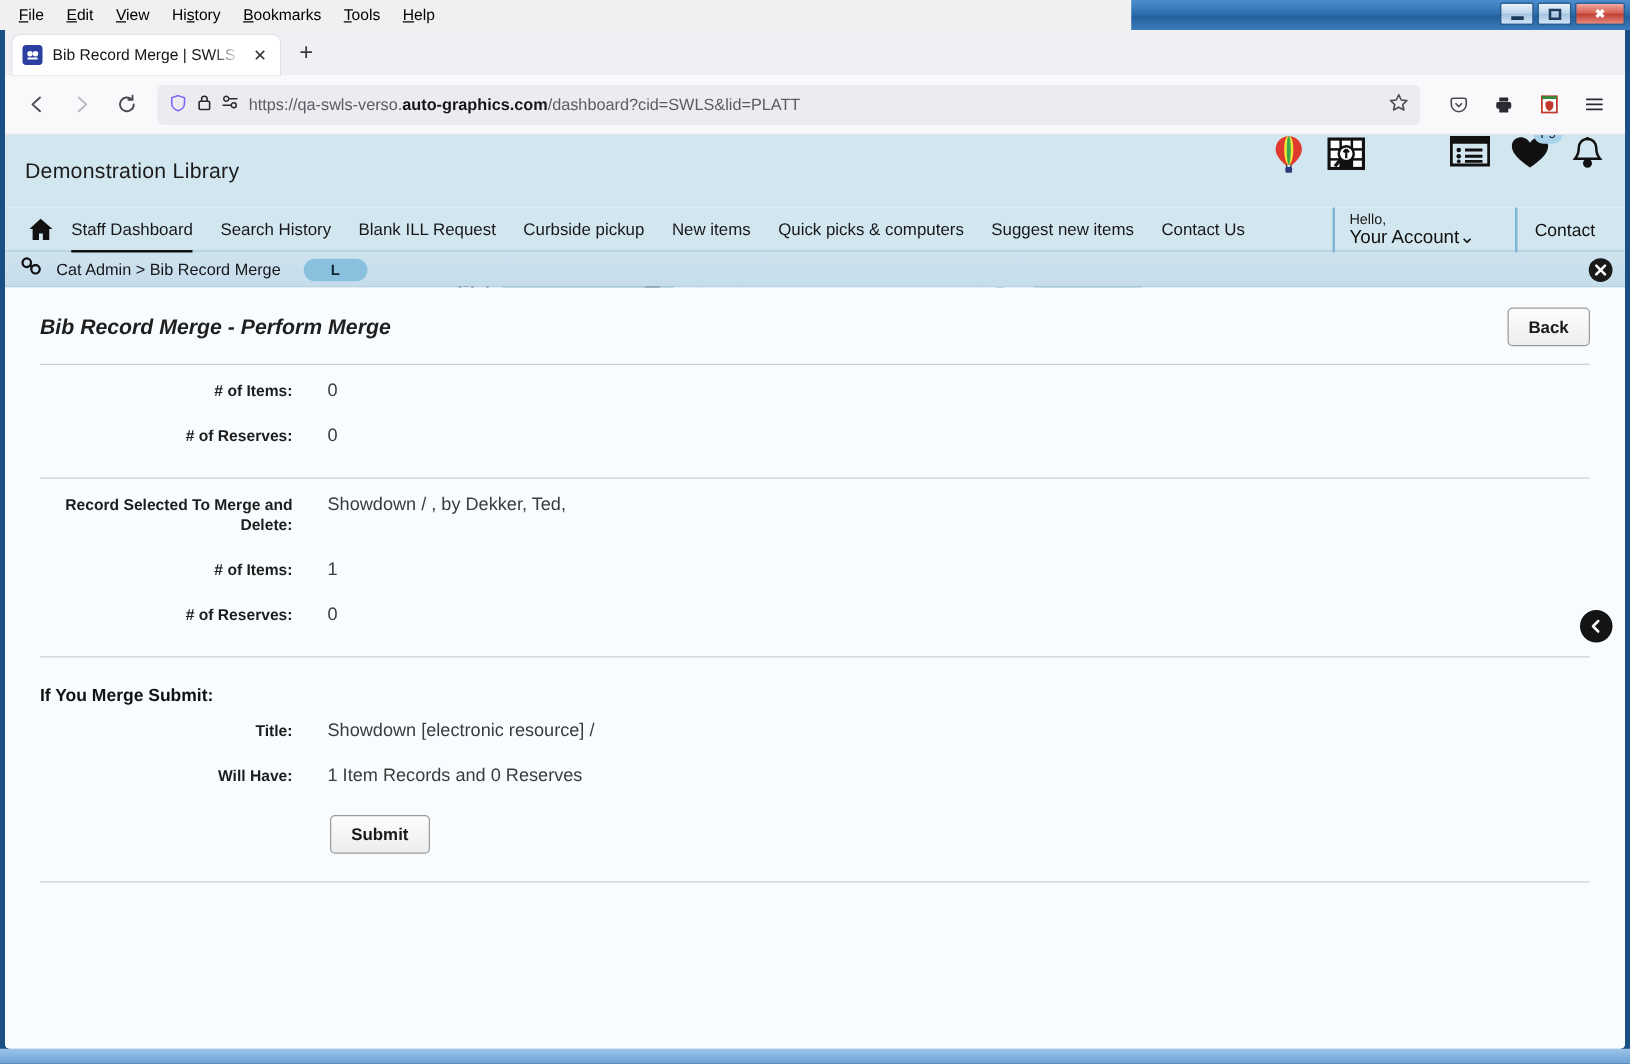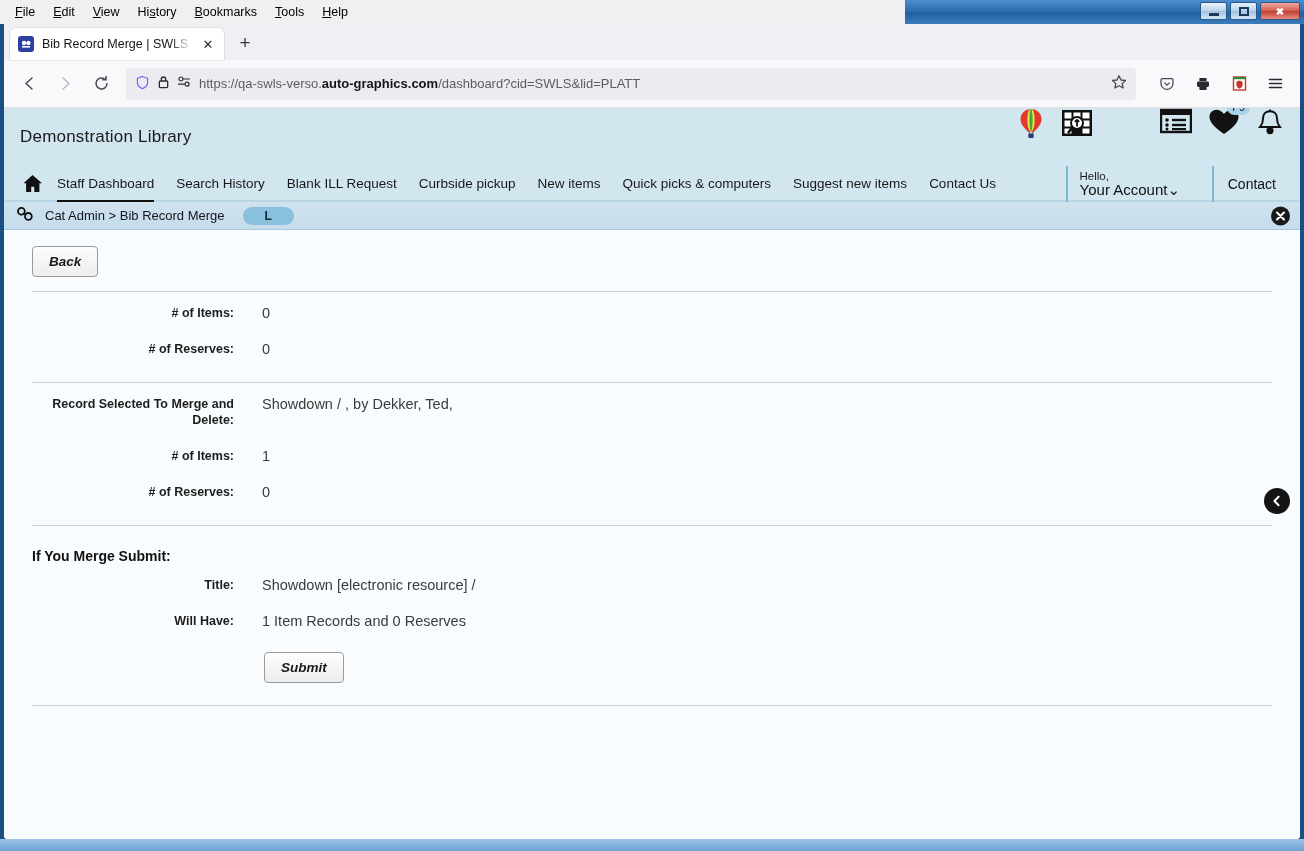--- a/index.html
+++ b/index.html
@@ -256,21 +256,20 @@
   .page-title {
     font-size: 17px; font-weight: bold; font-style: italic; color:#1f1f1f;
   }
   .btn-std {
     border: 1px solid #9a9a9a;
     background: linear-gradient(180deg,#fdfdfd 0%,#ededed 100%);
     border-radius: 4px;
     font-size: 13.5px; font-weight: bold; color: #1a1a1a;
     padding: 7px 16px; cursor: pointer;
     font-family:"Liberation Sans",sans-serif;
-    font-style:italic;
   }
   .form-wrap { padding: 0 28px; }
   .grp { border-top: 1px solid #cfcfcf; padding: 12px 0 6px 0; }
   .grp.first { border-top: 1px solid #cfcfcf; }
   .frow { display:flex; align-items:flex-start; margin-bottom: 18px; }
   .flabel {
     width: 202px; flex:none; text-align: right;
     font-size: 12.5px; font-weight: bold; color: #1d1d1d;
     padding-top: 2px; line-height: 1.25;
   }
@@ -551,20 +550,21 @@
         <span class="crumb-close">
           <svg width="11" height="11" viewBox="0 0 11 11" stroke="#fff" stroke-width="2" stroke-linecap="round">
               <path d="M2 2 L9 9 M9 2 L2 9"></path>
             </svg>
         </span>
       </div>
 
       <div class="content">
 
         <div class="page-title-row">
+          <div class="page-title">Bib Record Merge - Perform Merge</div>
           <button class="btn-std">Back</button>
         </div>
 
         <div class="form-wrap">
 
           <div class="grp first">
             <div class="frow">
               <div class="flabel"># of Items:</div>
               <div class="fvalue">0</div>
             </div>

